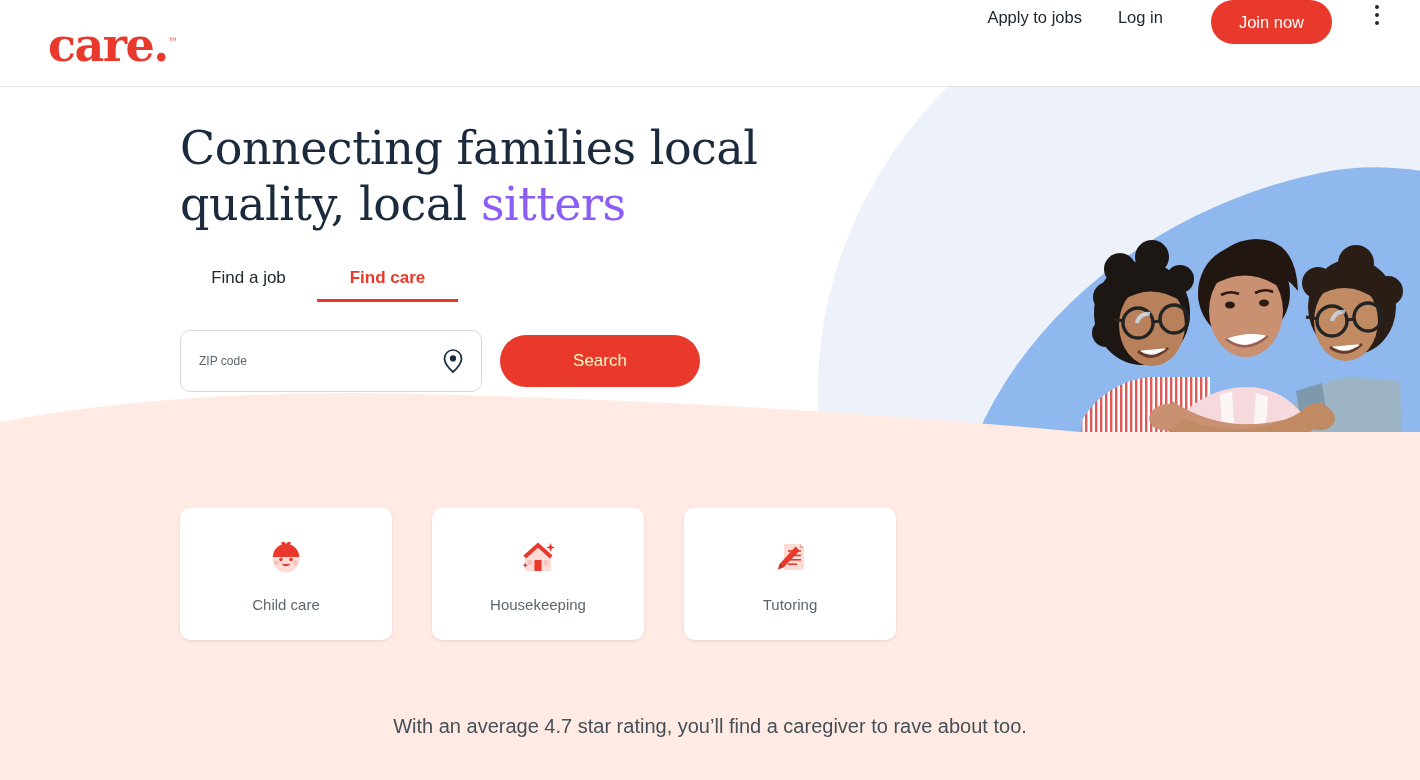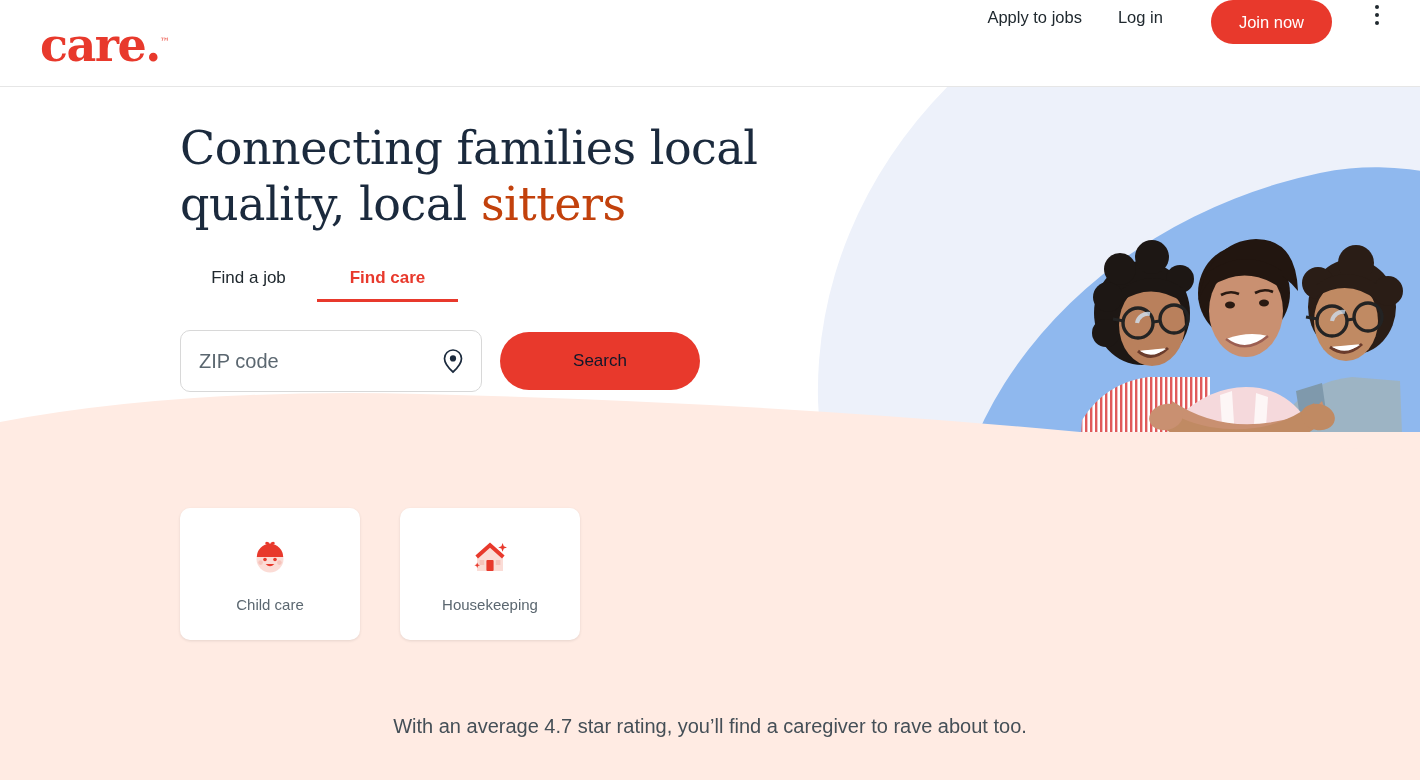--- a/index.html
+++ b/index.html
@@ -26,21 +26,21 @@
     top: 0; left: 0;
     width: 1420px;
     height: 87px;
     background: #ffffff;
     border-bottom: 1px solid #e6e6e6;
     z-index: 50;
   }
 
   .logo {
     position: absolute;
-    left: 40px;
+    left: 48px;
     top: 17px;
     font-family: "DejaVu Serif", serif;
     font-weight: bold;
     font-size: 46px;
     line-height: 50px;
     letter-spacing: -1.5px;
     color: #e8392c;
     cursor: pointer;
   }
   .logo .tm {
@@ -151,21 +151,21 @@
   }
 
   .headline {
     font-family: "DejaVu Serif", serif;
     font-size: 46px;
     line-height: 56px;
     color: #1b2a3d;
     font-weight: normal;
     letter-spacing: -0.5px;
   }
-  .headline .accent { color: #c2410c; }
+  .headline .accent { color: #8b5cf6; }
 
   .tabs {
     margin-top: 36px;
     display: flex;
     align-items: flex-end;
     gap: 0;
   }
   .tab {
     font-size: 17px;
     padding: 0 0 11px 0;
@@ -205,39 +205,39 @@
     display: flex;
     align-items: center;
   }
   .zip-input {
     width: 240px;
     height: 69px;
     border: none;
     outline: none;
     background: transparent;
     padding: 0 18px;
-    font-size: 20px;
+    font-size: 12px;
     color: #20292f;
     font-family: "Liberation Sans", sans-serif;
   }
   .zip-input::placeholder { color: #5b6770; }
   .pin-icon {
     position: absolute;
     right: 17px;
     top: 50%;
     transform: translateY(-50%);
     cursor: pointer;
     line-height: 0;
   }
 
   .search-btn {
     width: 200px;
-    height: 58px;
+    height: 52px;
     background: #e8392c;
-    color: #0f172a;
+    color: #fef9c3;
     border: none;
     border-radius: 30px;
     font-size: 17px;
     cursor: pointer;
     font-family: "Liberation Sans", sans-serif;
   }
 
   
   .peach {
     position: absolute;
@@ -261,21 +261,21 @@
   .cards {
     position: absolute;
     left: 180px;
     top: 76px;
     width: 1060px;
     display: flex;
     gap: 40px;
     z-index: 10;
   }
   .card {
-    width: 180px;
+    width: 212px;
     height: 132px;
     background: #ffffff;
     border-radius: 10px;
     box-shadow: 0 1px 3px rgba(0,0,0,0.10);
     display: flex;
     flex-direction: column;
     align-items: center;
     justify-content: center;
     cursor: pointer;
   }
@@ -480,20 +480,35 @@
             <rect x="9.6" y="22" width="4.6" height="5" fill="#f6c3bb"></rect>
             <rect x="25.8" y="22" width="4.6" height="5" fill="#f6c3bb"></rect>
             <path d="M32.6 5 L33.8 8.2 L37 9.4 L33.8 10.6 L32.6 13.8 L31.4 10.6 L28.2 9.4 L31.4 8.2 Z" fill="#e8392c"></path>
             <path d="M7.2 24.4 L8 26.4 L10 27.2 L8 28 L7.2 30 L6.4 28 L4.4 27.2 L6.4 26.4 Z" fill="#e8392c"></path>
           </svg>
         </span>
         <span class="card-label">Housekeeping</span>
       </div>
 
 
+      <div class="card">
+        <span class="card-icon">
+          <svg width="38" height="38" viewBox="0 0 38 38">
+            <path d="M13 6 L29 6 L33 10 L33 32 L13 32 Z" fill="#fbdcd6"></path>
+            <path d="M29 6 L33 10 L29 10 Z" fill="#f0a79c"></path>
+            <path d="M17 13 L30 13" stroke="#e8392c" stroke-width="1.6"></path>
+            <path d="M17 17.4 L30 17.4" stroke="#e8392c" stroke-width="1.6"></path>
+            <path d="M17 21.8 L30 21.8" stroke="#e8392c" stroke-width="1.6"></path>
+            <path d="M17 26.2 L26 26.2" stroke="#e8392c" stroke-width="1.6"></path>
+            <path d="M24.6 8.6 L28.6 12.6 L12.6 29.6 L7 31.6 L8.8 25.8 Z" fill="#e8392c"></path>
+            <path d="M7 31.6 L8.8 25.8 L11.6 28.6 Z" fill="#c42e23"></path>
+          </svg>
+        </span>
+        <span class="card-label">Tutoring</span>
+      </div>
 
     </div>
 
     <div class="section-bottom">
       <p class="section-sub">With an average 4.7 star rating, you’ll find a caregiver to rave about too.</p>
     </div>
   </div>
 
 </div>
 

